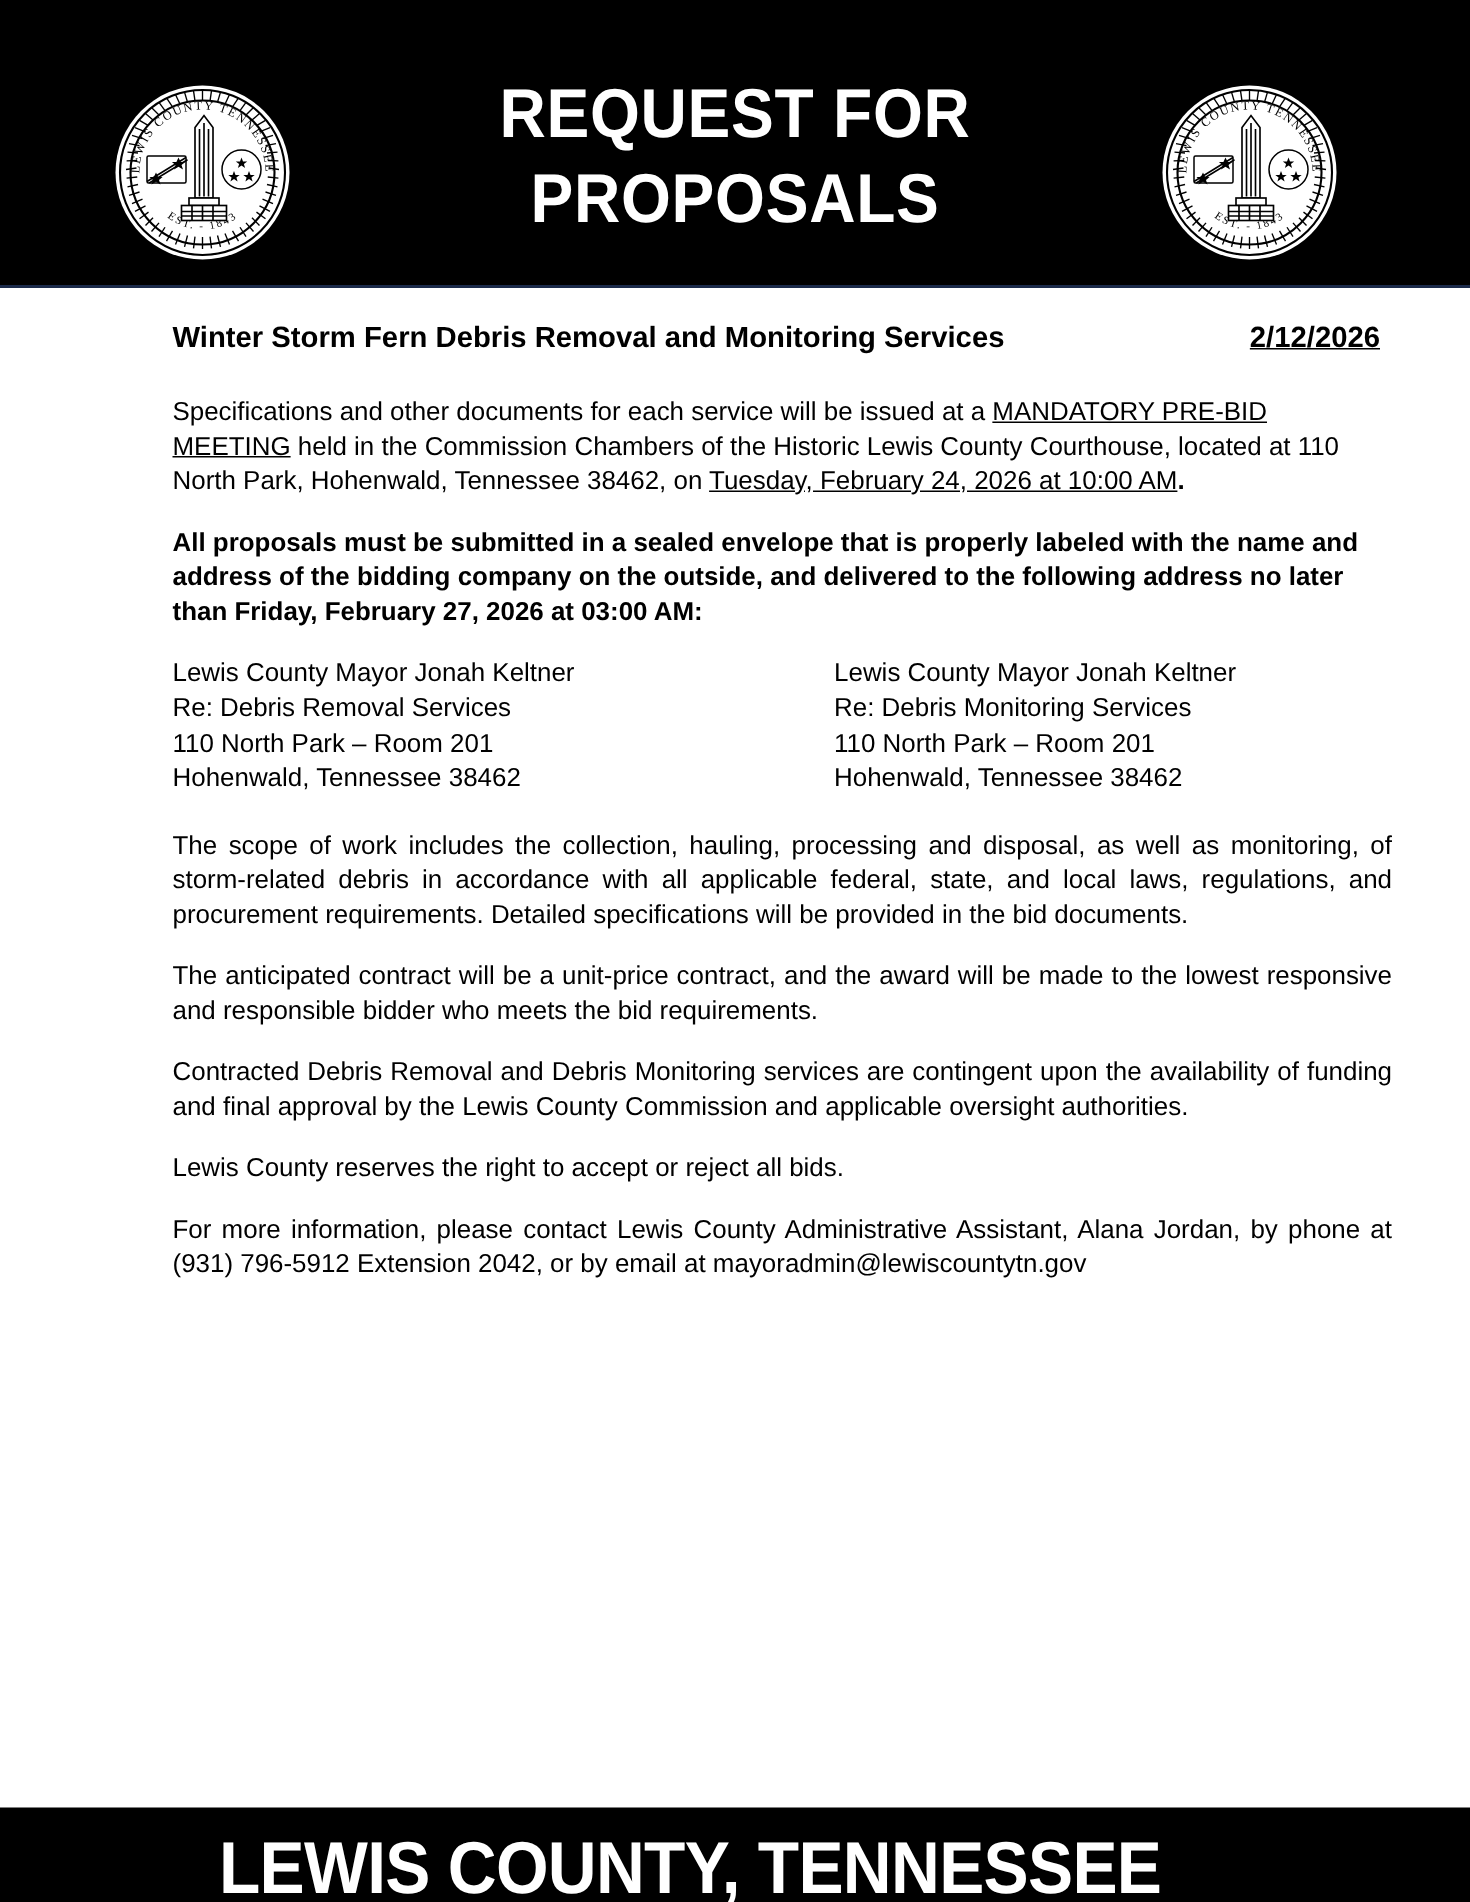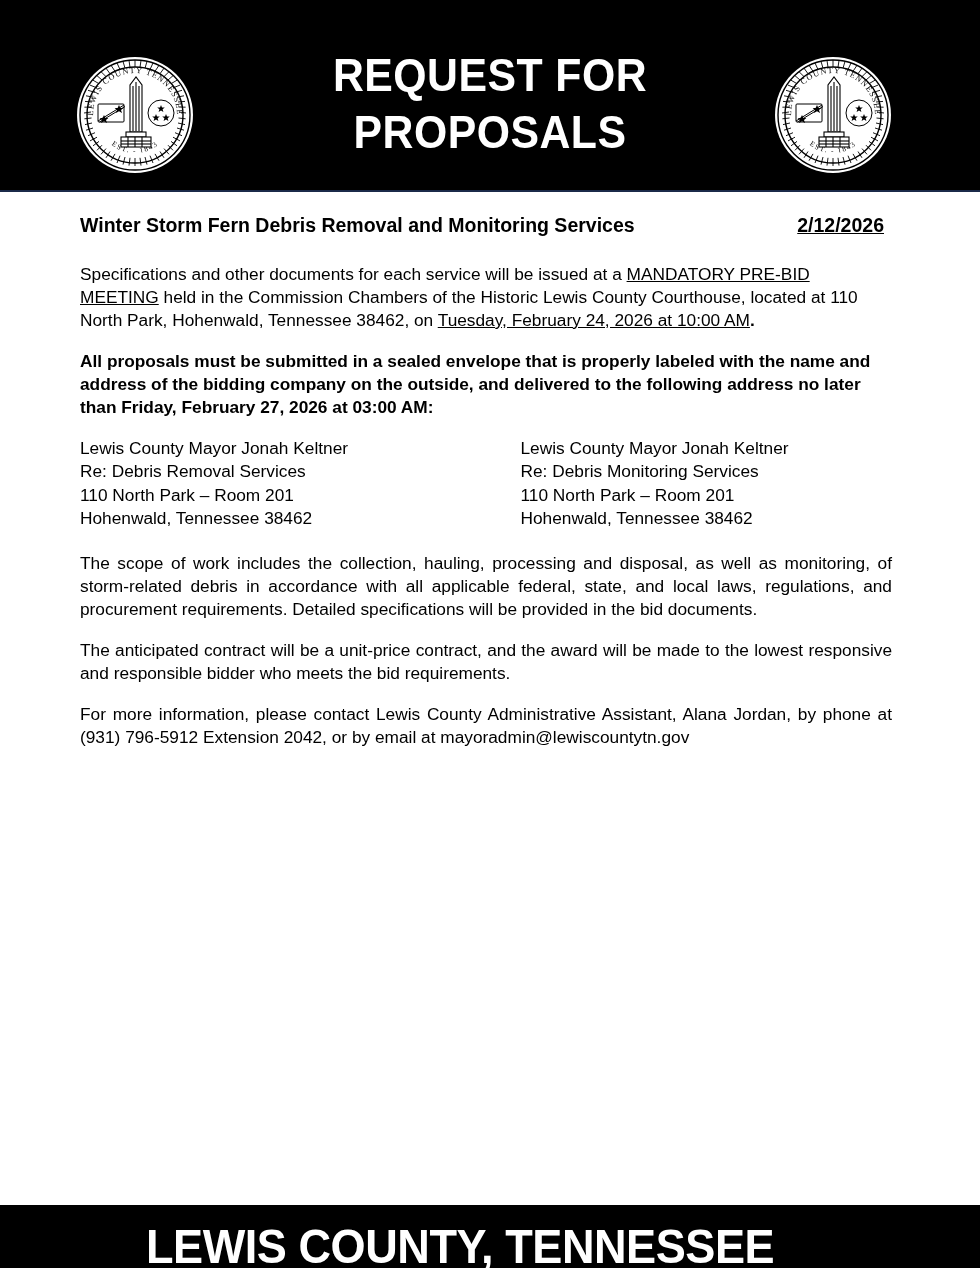--- a/index.html
+++ b/index.html
@@ -52,21 +52,22 @@
   .header-title .line { display: block; }
 
   
   .doc-body {
     position: relative;
     width: 980px;
     padding: 0;
     box-sizing: border-box;
   }
   .content {
-    padding: 22px 88px 0 80px;
+    padding: 22px 52px 0 80px;
+    margin-left: 35px;
   }
 
   .subject-row {
     display: flex;
     align-items: baseline;
     justify-content: space-between;
     font-weight: bold;
     font-size: 19.5px;
     margin-bottom: 26px;
   }
@@ -378,21 +379,23 @@
         <span class="addr-line">Re: Debris Monitoring Services</span>
         <span class="addr-line">110 North Park – Room 201</span>
         <span class="addr-line">Hohenwald, Tennessee 38462</span>
       </div>
     </div>
 
     <p class="para">The scope of work includes the collection, hauling, processing and disposal, as well as monitoring, of storm-related debris in accordance with all applicable federal, state, and local laws, regulations, and procurement requirements. Detailed specifications will be provided in the bid documents.</p>
 
     <p class="para">The anticipated contract will be a unit-price contract, and the award will be made to the lowest responsive and responsible bidder who meets the bid requirements.</p>
 
-
+    <p class="para">Contracted Debris Removal and Debris Monitoring services are contingent upon the availability of funding and final approval by the Lewis County Commission and applicable oversight authorities.</p>
+
+    <p class="para ragged">Lewis County reserves the right to accept or reject all bids.</p>
 
     <p class="para">For more information, please contact Lewis County Administrative Assistant, Alana Jordan, by phone at (931) 796-5912 Extension 2042, or by email at mayoradmin@lewiscountytn.gov</p>
 
 
   </div>
 
   <div class="footer-band">
     <div class="footer-title">LEWIS COUNTY, TENNESSEE</div>
   </div>
 </div>

